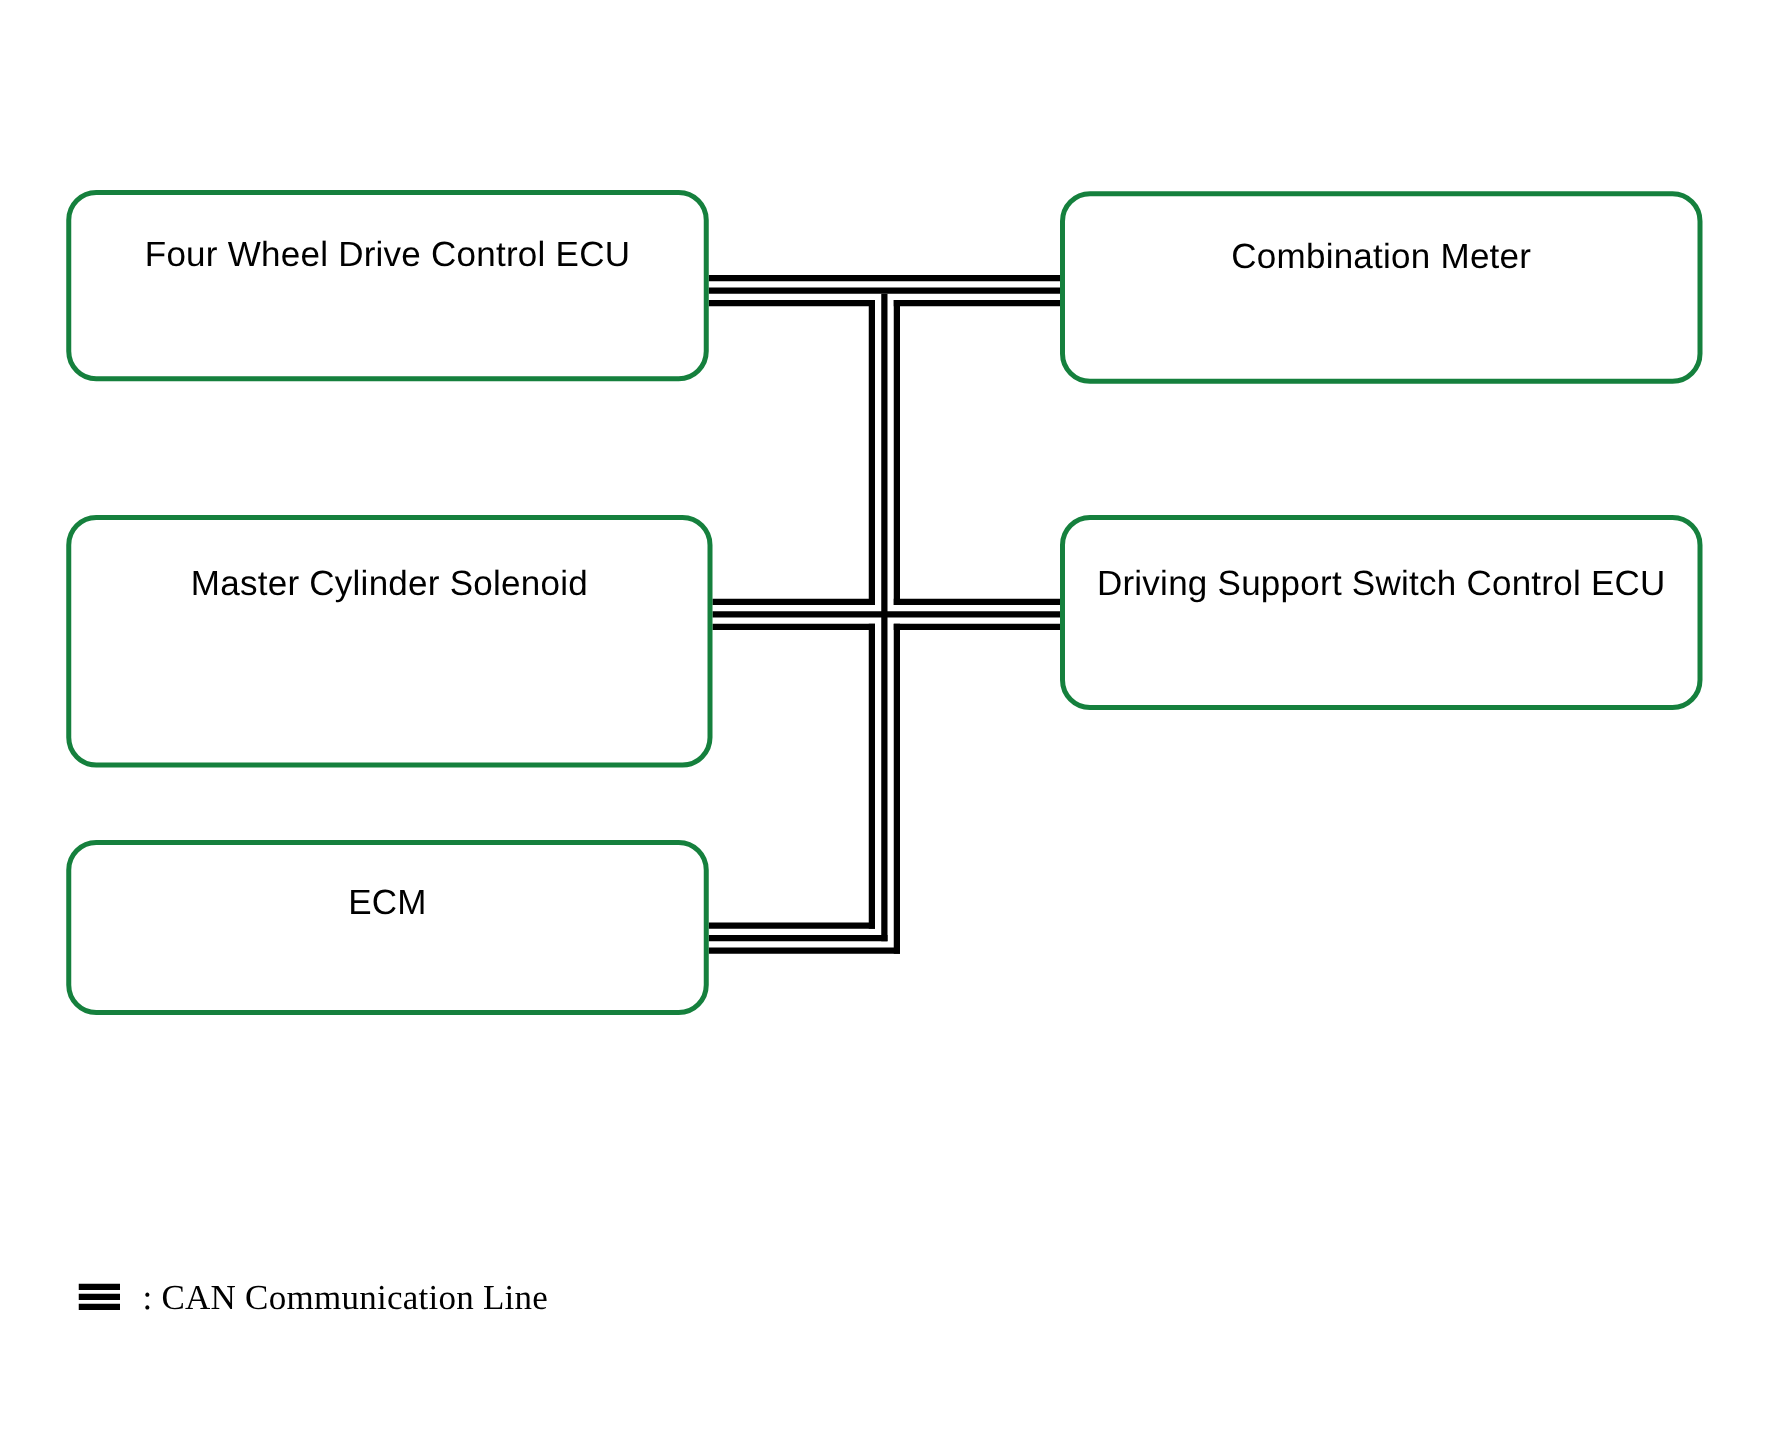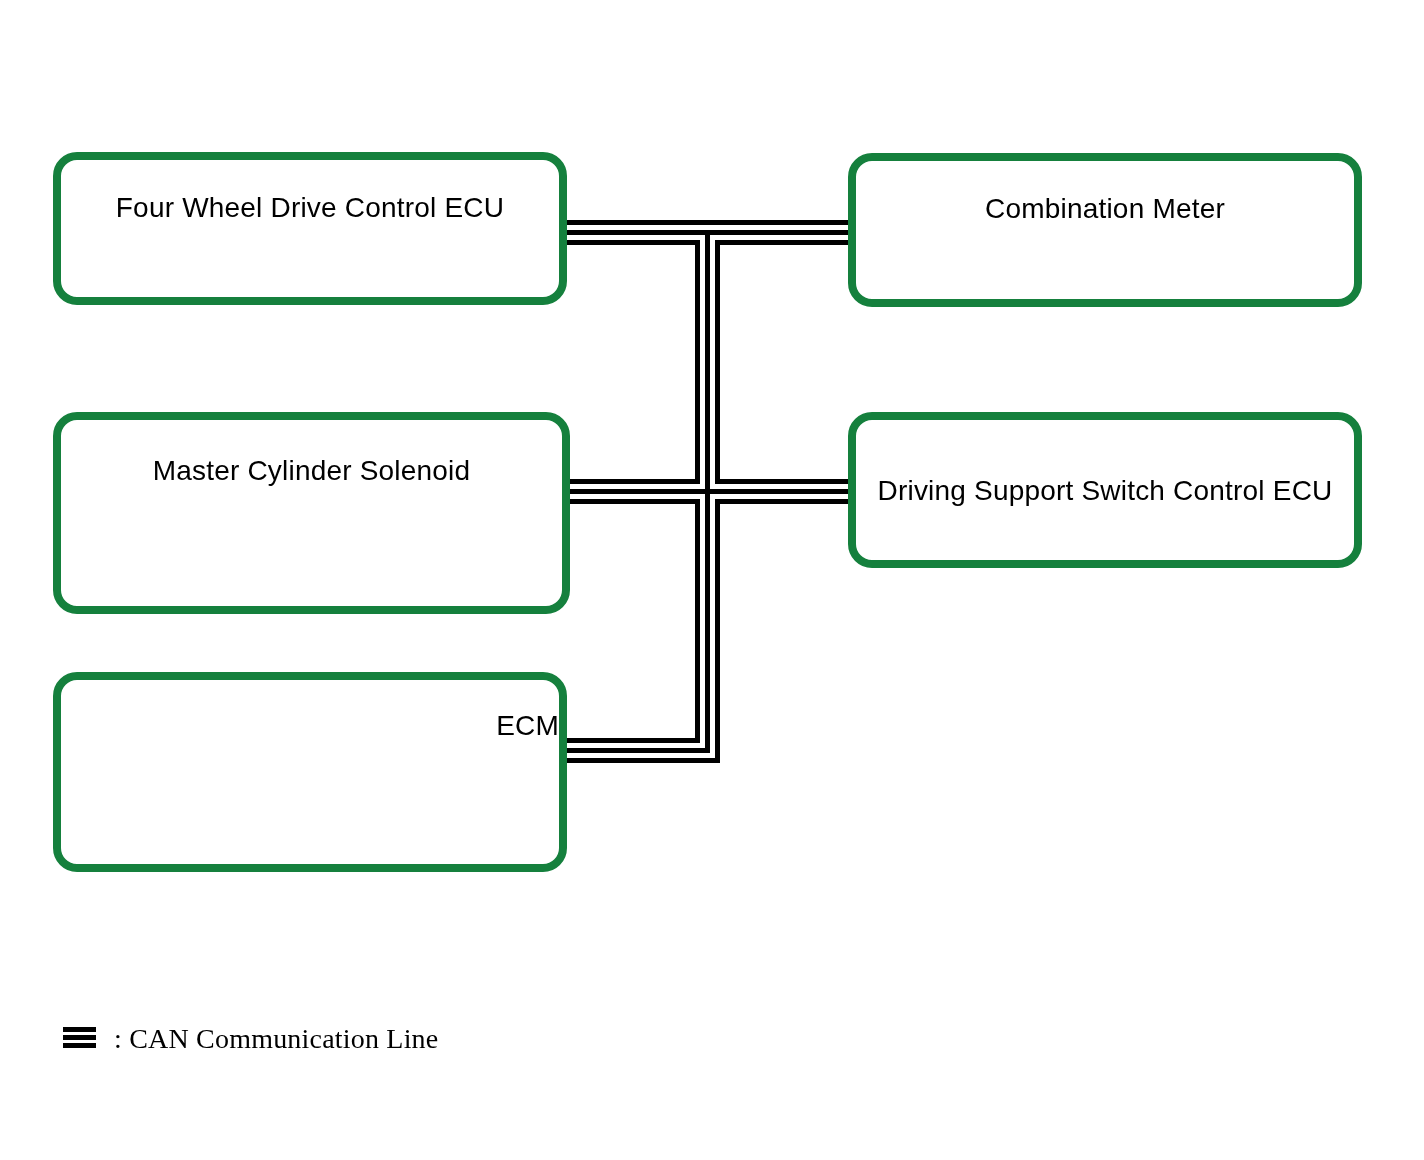--- a/index.html
+++ b/index.html
@@ -11,41 +11,41 @@
     position: relative;
     width: 1424px;
     height: 1160px;
     background: #ffffff;
     font-family: "Liberation Sans", sans-serif;
     overflow: hidden;
   }
   .node {
     position: absolute;
     box-sizing: border-box;
-    border: 8px solid #15803d;
+    border: 4px solid #15803d;
     border-radius: 24px;
     background: #ffffff;
     display: flex;
     justify-content: center;
     align-items: flex-start;
     padding-top: 33px;
     z-index: 2;
   }
   .node .label {
     font-size: 28px;
     line-height: 30px;
     color: #000000;
     white-space: nowrap;
     letter-spacing: 0.2px;
   }
   #node-4wd   { left: 53px;  top: 152px; width: 514px; height: 153px; }
   #node-combo { left: 848px; top: 153px; width: 514px; height: 154px; }
   #node-mcs   { left: 53px;  top: 412px; width: 517px; height: 202px; padding-top: 36px; }
-  #node-dssc  { left: 848px; top: 412px; width: 514px; height: 156px; padding-top: 56px; }
-  #node-ecm   { left: 53px;  top: 672px; width: 514px; height: 200px; padding-top: 31px; justify-content: flex-end; }
+  #node-dssc  { left: 848px; top: 412px; width: 514px; height: 156px; padding-top: 36px; }
+  #node-ecm   { left: 53px;  top: 672px; width: 514px; height: 140px; padding-top: 31px; }
 
   .seg {
     position: absolute;
     background: #000000;
     z-index: 1;
   }
 
   #legend {
     position: absolute;
     left: 0;

